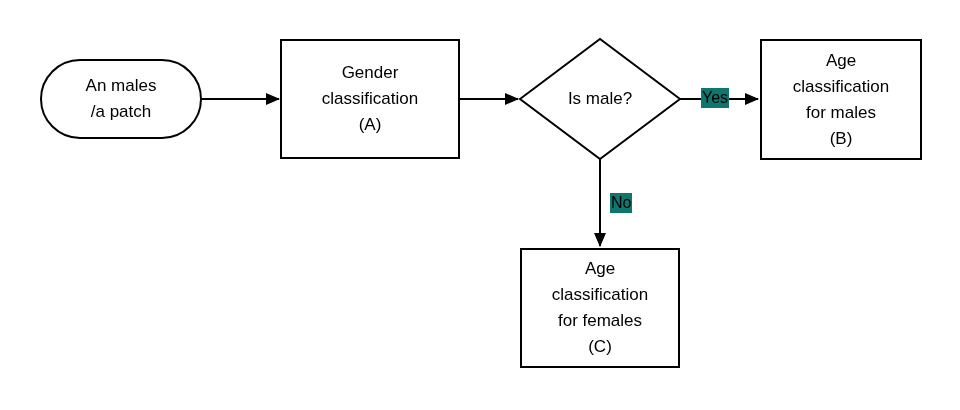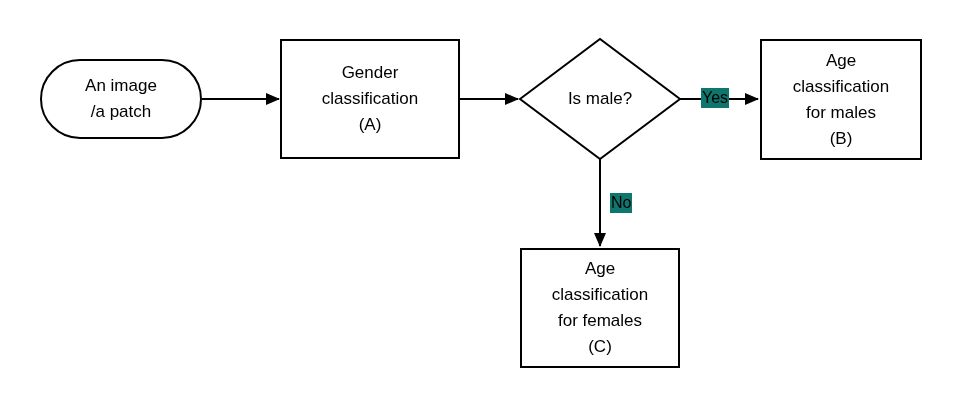--- a/index.html
+++ b/index.html
@@ -105,21 +105,21 @@
 
     <line x1="440" y1="99" x2="518" y2="99" stroke="#000000" stroke-width="2" marker-end="url(#arrowhead)"></line>
 
     <line x1="680" y1="99" x2="758" y2="99" stroke="#000000" stroke-width="2" marker-end="url(#arrowhead)"></line>
 
     <line x1="600" y1="159" x2="600" y2="246" stroke="#000000" stroke-width="2" marker-end="url(#arrowhead)"></line>
 
     <polygon points="520,99 600,39 680,99 600,159" fill="#ffffff" stroke="#000000" stroke-width="2"></polygon>
   </svg>
 
-  <div class="node node-start">An image
+  <div class="node node-start">An males
 /a patch</div>
 
   <div class="node node-gender">Gender
 classification
 (A)</div>
 
   <div class="decision-label">Is male?</div>
 
   <div class="node node-age-males">Age
 classification

